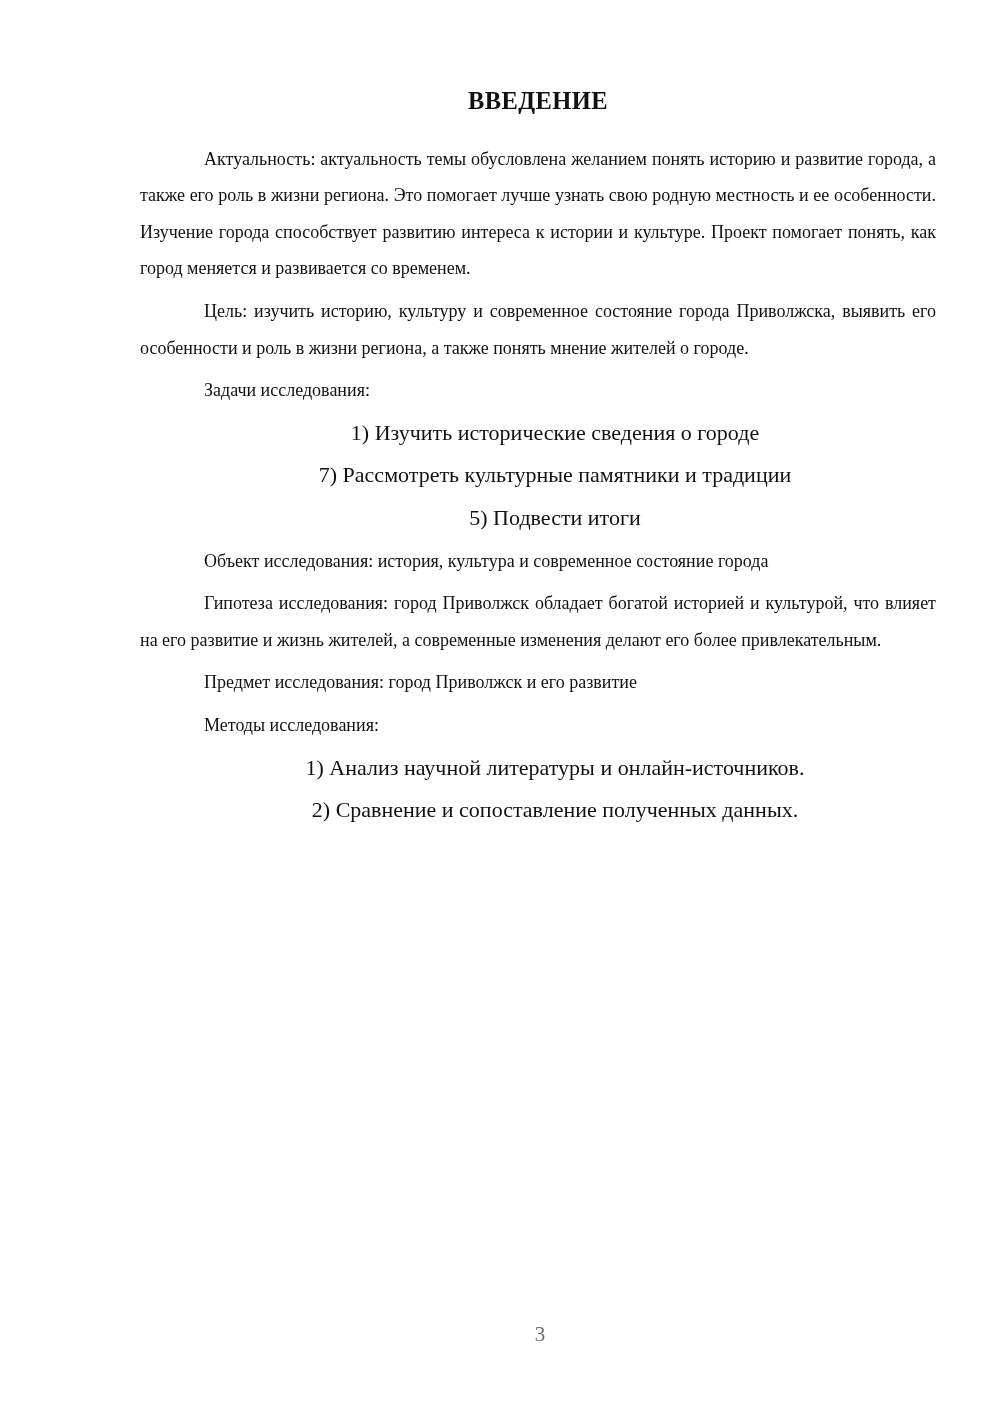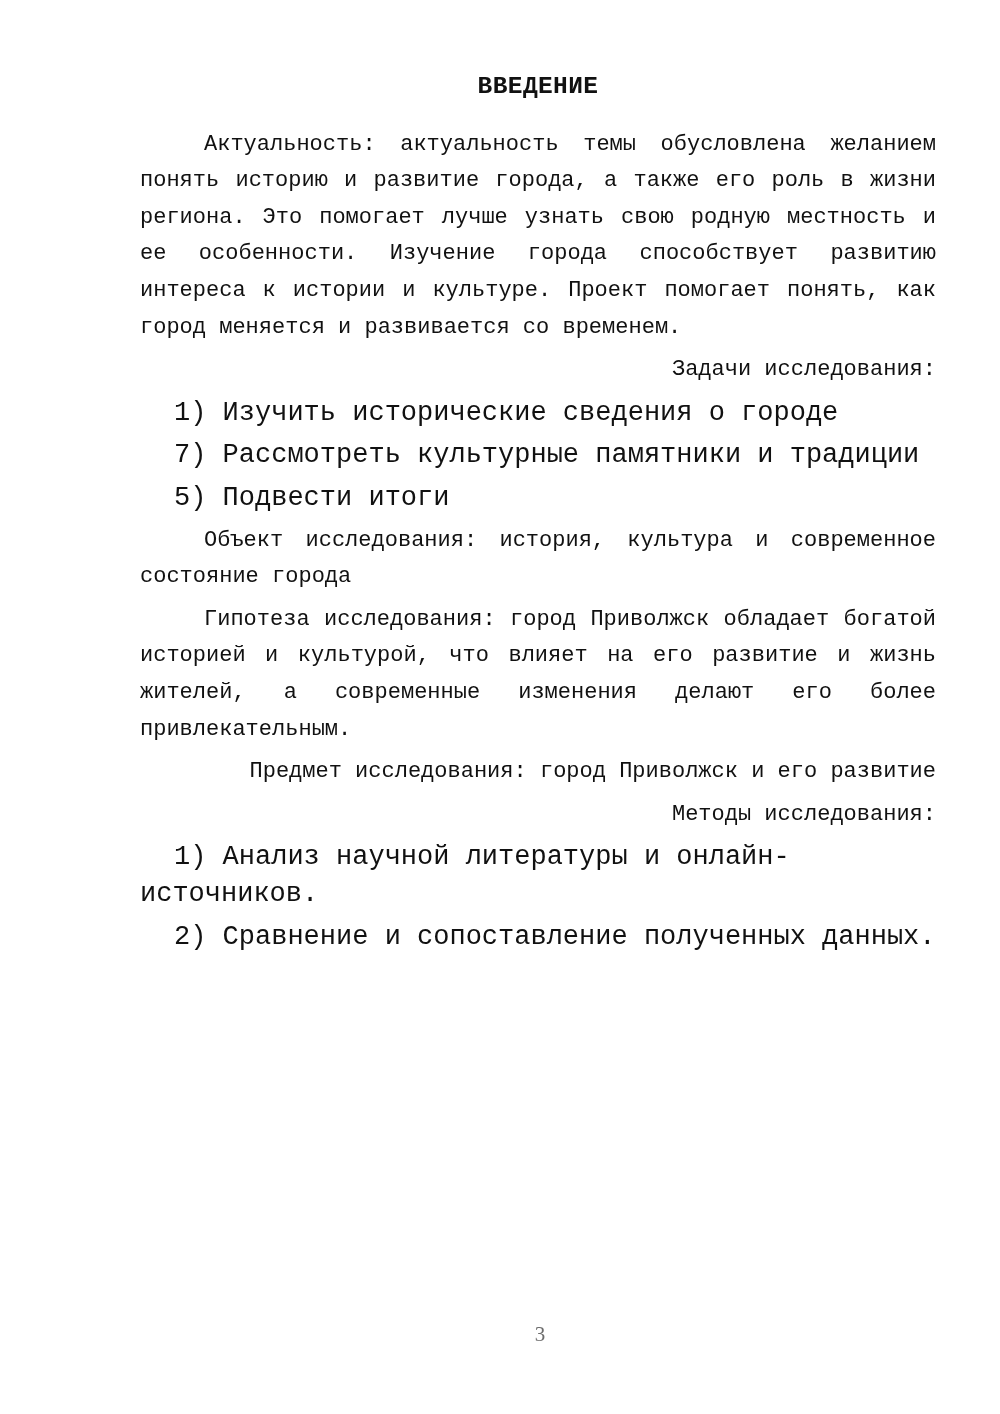--- a/index.html
+++ b/index.html
@@ -20,48 +20,47 @@
     position: absolute;
     top: 0; left: 0;
     width: 1000px;
     height: 1414px;
     background: #ffffff;
     box-sizing: border-box;
   }
   .content {
     position: absolute;
     left: 140px;
-    top: 72px;
+    top: 86px;
     width: 796px;
-    font-family: Liberation Mono, monospace;
   }
   .doc-title {
     font-size: 24.5px;
     font-weight: bold;
     text-align: center;
     letter-spacing: 0.4px;
     margin: 0 0 24px 0;
     line-height: 1.25;
   }
   p.para {
-    font-size: 22px;
+    font-size: 18px;
     line-height: 36.6px;
     text-align: justify;
     text-justify: inter-word;
     margin: 0 0 6px 0;
     text-indent: 64px;
     hyphens: none;
   }
   p.para.last-left {
-    text-align: right;
+    text-align: left;
   }
   p.listitem {
-    font-size: 27px;
+    font-size: 22px;
     line-height: 36.6px;
-    text-align: left;
+    text-align: center;
     margin: 0 0 6px 0;
     text-indent: 34px;
   }
   .page-number {
     position: absolute;
     left: 0;
     top: 1322px;
     width: 1000px;
     text-align: center;
     font-size: 21px;
@@ -75,20 +74,21 @@
 
 <div class="page">
 
   <div class="content">
 
     <h1 class="doc-title">ВВЕДЕНИЕ</h1>
 
     <p class="para">Актуальность: актуальность темы обусловлена желанием понять историю и развитие города, а также его роль в жизни региона. Это помогает лучше узнать свою родную местность и ее особенности. Изучение города способствует развитию интереса к истории и культуре. Проект помогает понять, как город меняется и развивается со временем.</p>
 
 
+    <p class="para">Цель: изучить историю, культуру и современное состояние города Приволжска, выявить его особенности и роль в жизни региона, а также понять мнение жителей о городе.</p>
 
     <p class="para last-left">Задачи исследования:</p>
 
     <p class="listitem">1) Изучить исторические сведения о городе</p>
     <p class="listitem">7) Рассмотреть культурные памятники и традиции</p>
     <p class="listitem">5) Подвести итоги</p>
 
     <p class="para">Объект исследования: история, культура и современное состояние города</p>
 
     <p class="para">Гипотеза исследования: город Приволжск обладает богатой историей и культурой, что влияет на его развитие и жизнь жителей, а современные изменения делают его более привлекательным.</p>

